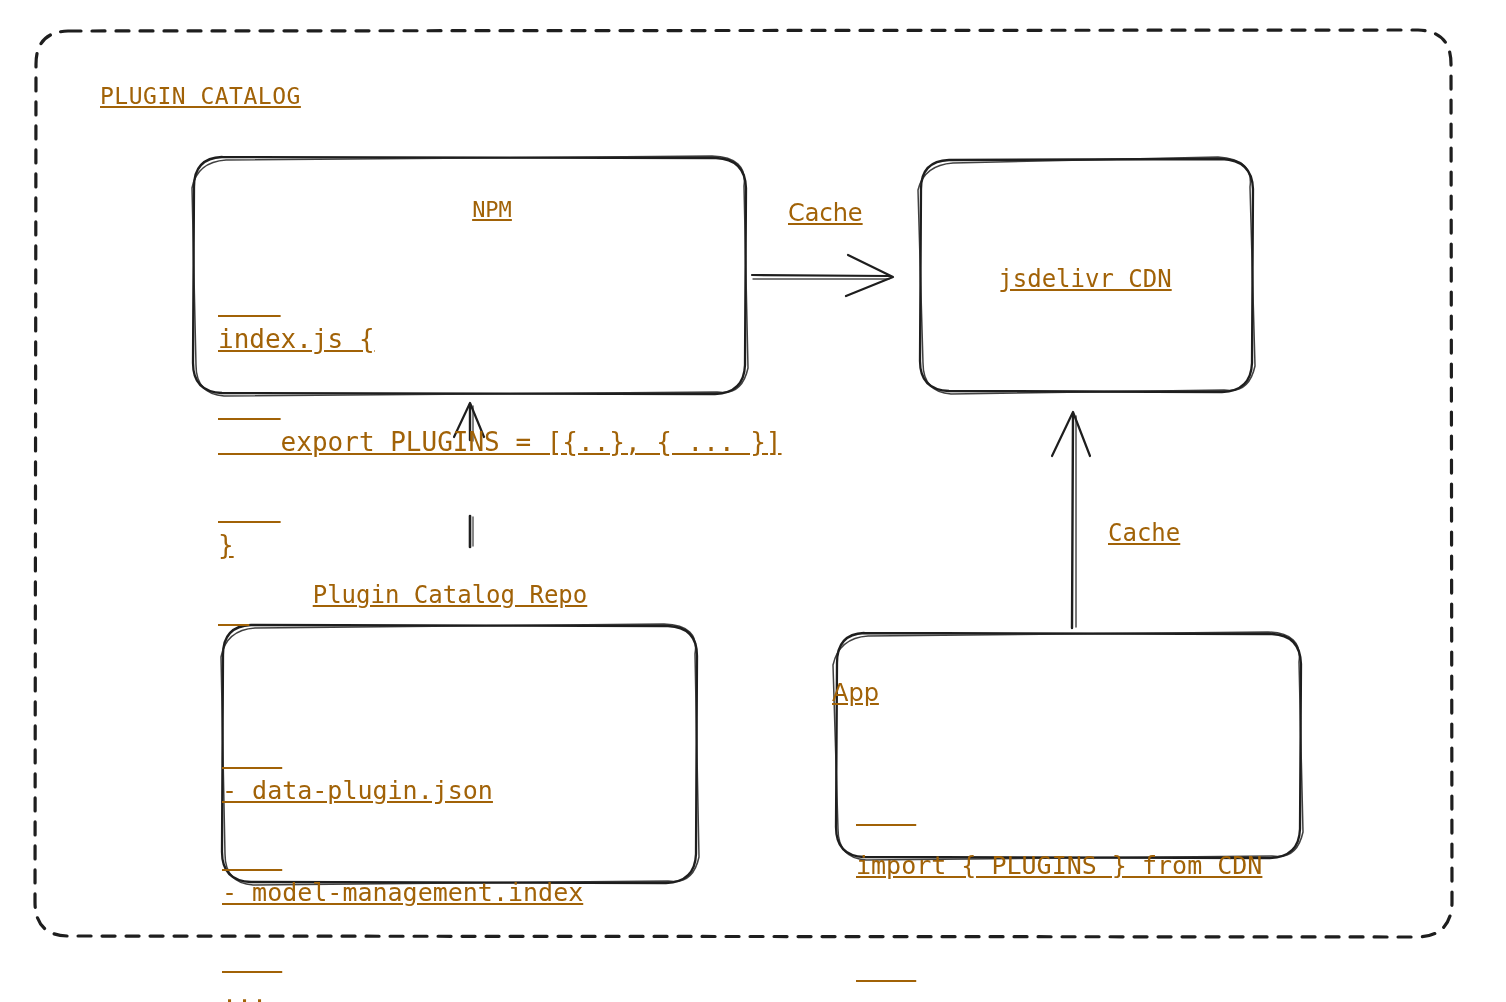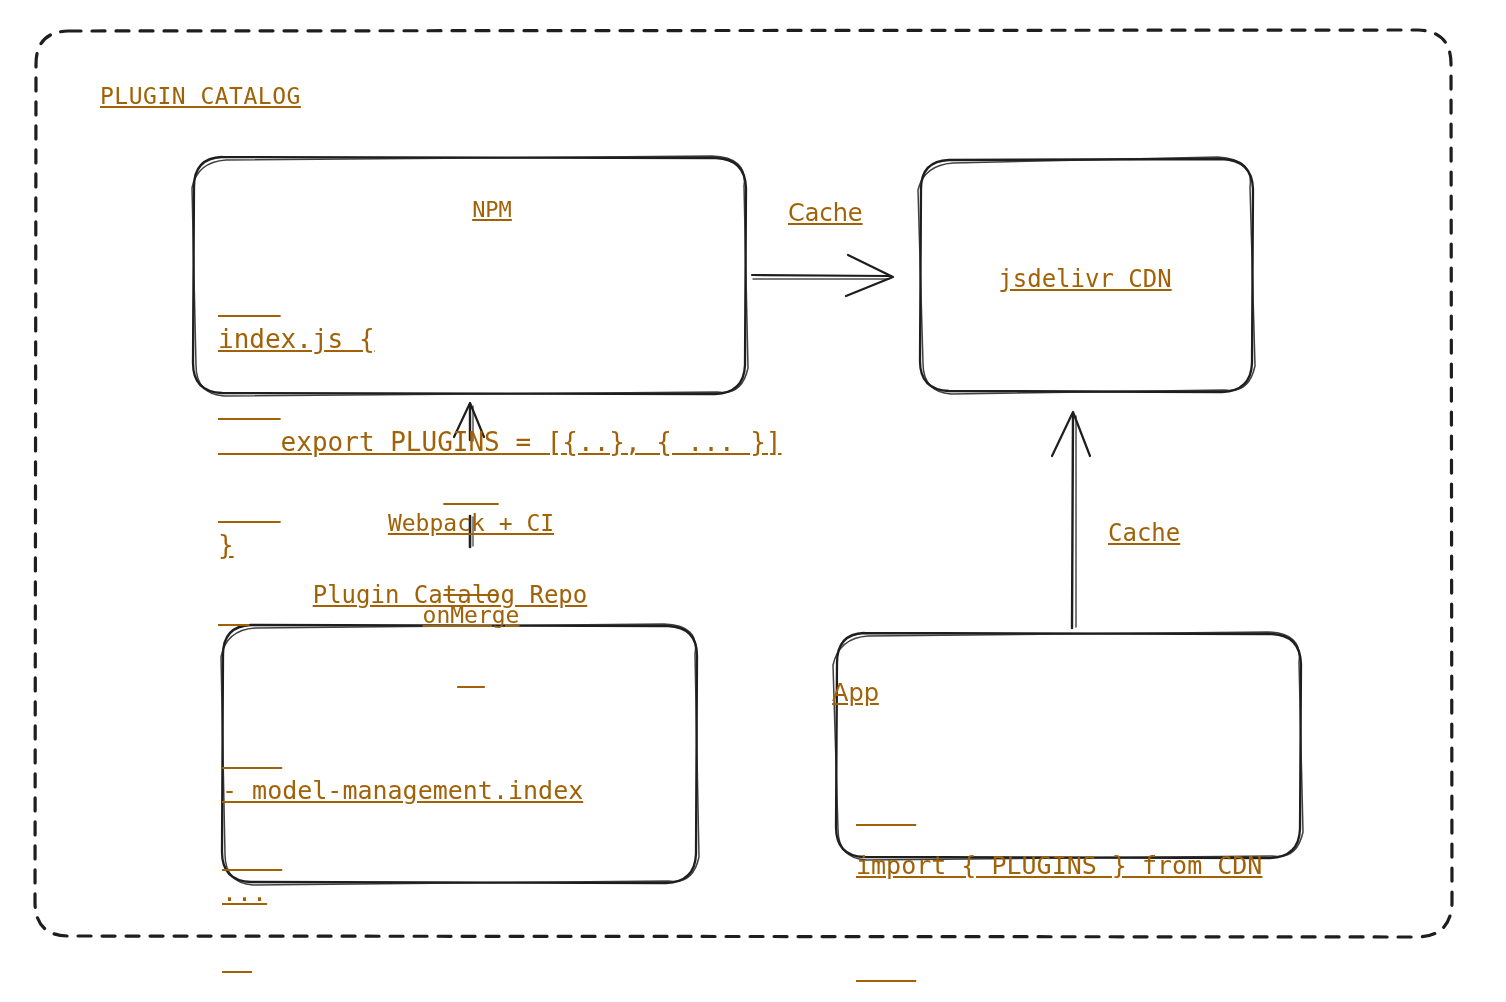--- a/index.html
+++ b/index.html
@@ -169,28 +169,25 @@
   <div class="txt cdn-title">jsdelivr CDN</div>
 
   <div class="txt npm-code">
     <div>index.js {</div>
     <div>    export PLUGINS = [{..}, { ... }]</div>
     <div>}</div>
   </div>
 
   <div class="txt sans cache-label">Cache</div>
 
-  <div class="txt webpack-label">
-    <div>Webpack + CI</div>
-    <div>onMerge</div>
-  </div>
 
   <div class="txt repo-label">Plugin Catalog Repo</div>
 
   <div class="txt repo-code">
+    <div>- data-plugin.json</div>
     <div>- model-management.index</div>
     <div>...</div>
   </div>
 
   <div class="txt import-label">Cache</div>
 
   <div class="txt sans app-title">App</div>
 
   <div class="txt app-code">
     <div>import { PLUGINS } from CDN</div>

